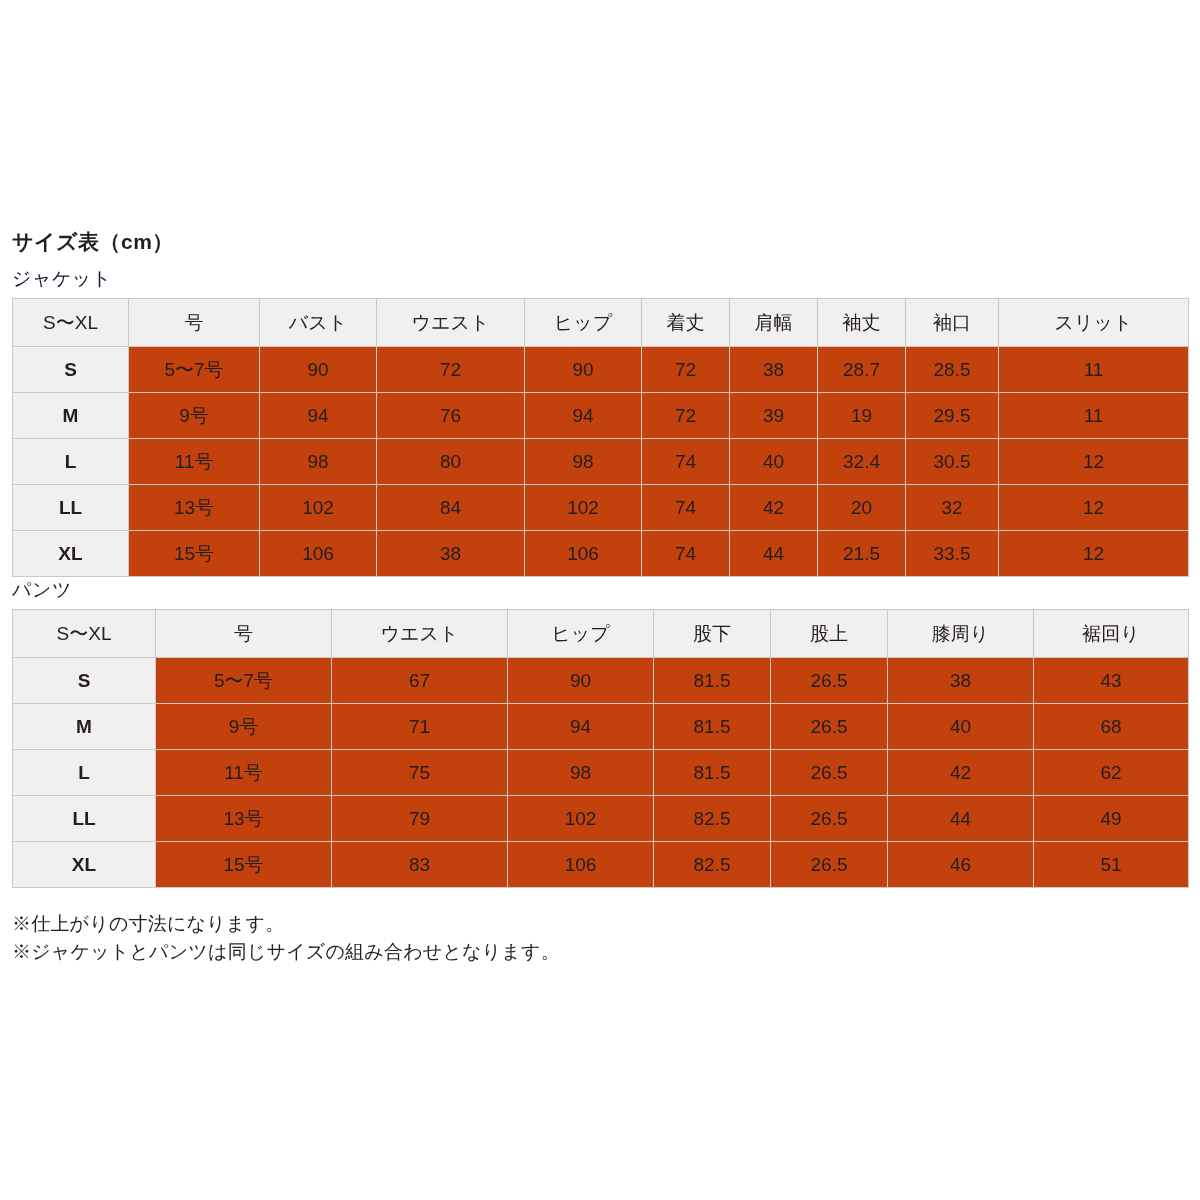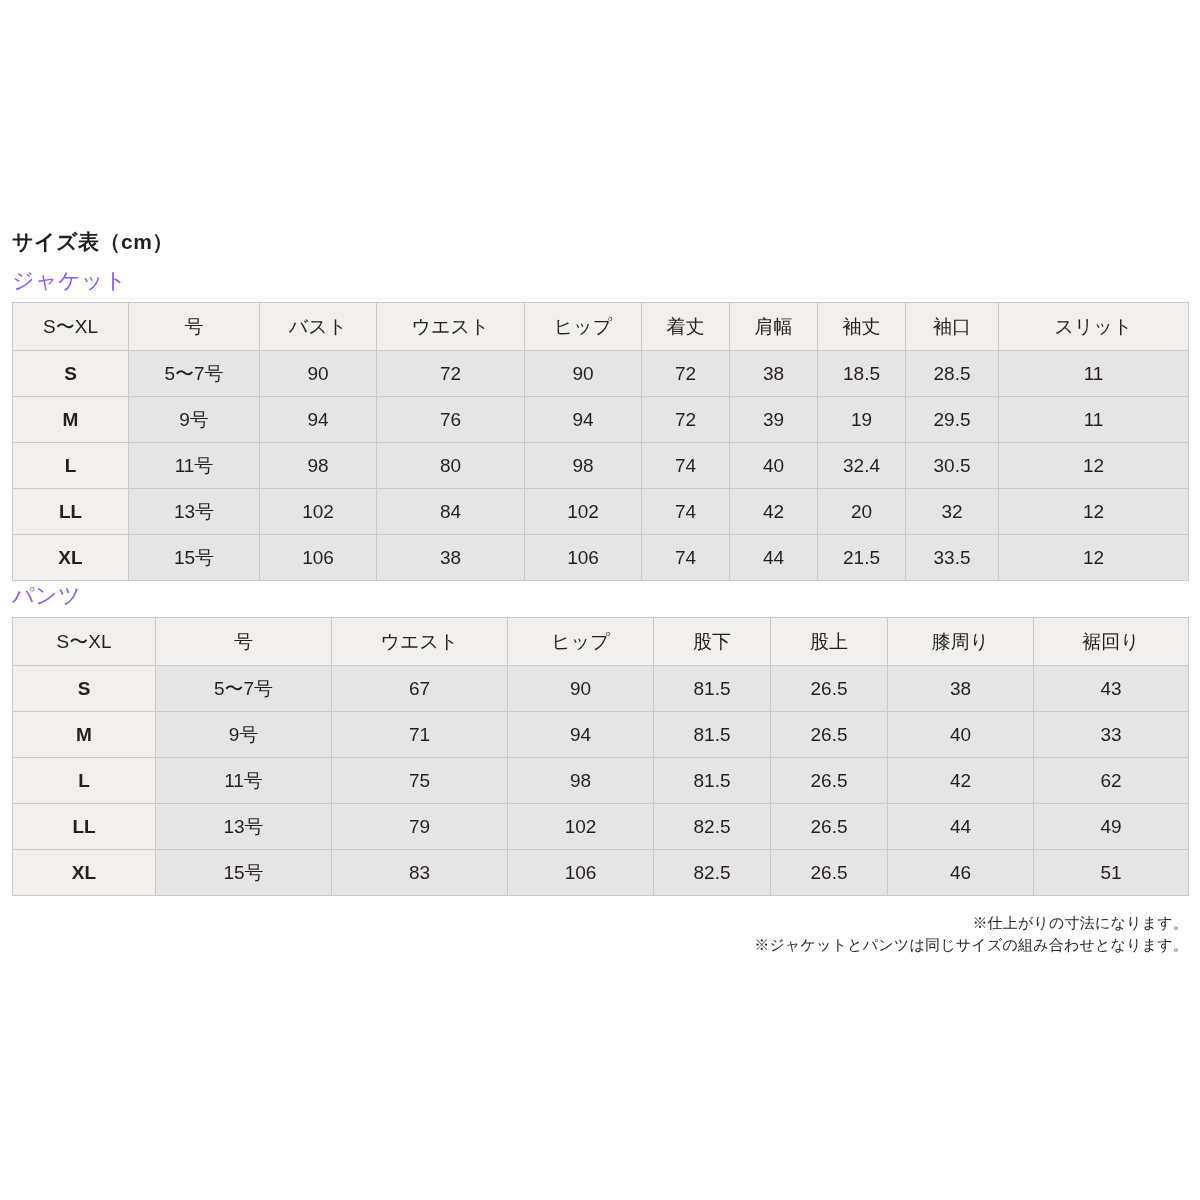--- a/index.html
+++ b/index.html
@@ -27,32 +27,32 @@
     width: 1176px;
   }
   .main-title {
     font-size: 21px;
     font-weight: bold;
     letter-spacing: 0.5px;
     margin: 0 0 10px 0;
     color: #231f20;
   }
   .section-label {
-    font-size: 22px;
+    font-size: 19px;
     margin: 0 0 6px 0;
-    color: #8b5cf6;
+    color: #0f172a;
     letter-spacing: 0.5px;
   }
   .section-label.pants {
   }
   table.size-table {
     border-collapse: collapse;
     width: 1176px;
     table-layout: fixed;
-    background: #e5e5e5;
+    background: #c2410c;
   }
   table.size-table th,
   table.size-table td {
     border: 1px solid #c9c9c9;
     text-align: center;
     vertical-align: middle;
     font-size: 19px;
     color: #231f20;
     font-weight: normal;
     padding: 0;
@@ -60,25 +60,24 @@
   }
   table.size-table thead th {
     background: #f2f0ee;
     height: 47px;
   }
   table.size-table tbody td.size-col {
     background: #f2f0ee;
     font-weight: bold;
   }
   .notes {
-    margin-top: 16px;
-    font-size: 15px;
+    margin-top: 22px;
+    font-size: 19px;
     line-height: 1.48;
     color: #231f20;
-    text-align: right;
   }
   .notes div {
     letter-spacing: 0.2px;
   }
 </style>
 </head>
 <body>
 
 <div class="page">
   <div class="content">
@@ -116,21 +115,21 @@
       </thead>
       <tbody>
         <tr>
           <td class="size-col">S</td>
           <td>5〜7号</td>
           <td>90</td>
           <td>72</td>
           <td>90</td>
           <td>72</td>
           <td>38</td>
-          <td>18.5</td>
+          <td>28.7</td>
           <td>28.5</td>
           <td>11</td>
         </tr>
         <tr>
           <td class="size-col">M</td>
           <td>9号</td>
           <td>94</td>
           <td>76</td>
           <td>94</td>
           <td>72</td>
@@ -215,21 +214,21 @@
           <td>43</td>
         </tr>
         <tr>
           <td class="size-col">M</td>
           <td>9号</td>
           <td>71</td>
           <td>94</td>
           <td>81.5</td>
           <td>26.5</td>
           <td>40</td>
-          <td>33</td>
+          <td>68</td>
         </tr>
         <tr>
           <td class="size-col">L</td>
           <td>11号</td>
           <td>75</td>
           <td>98</td>
           <td>81.5</td>
           <td>26.5</td>
           <td>42</td>
           <td>62</td>

